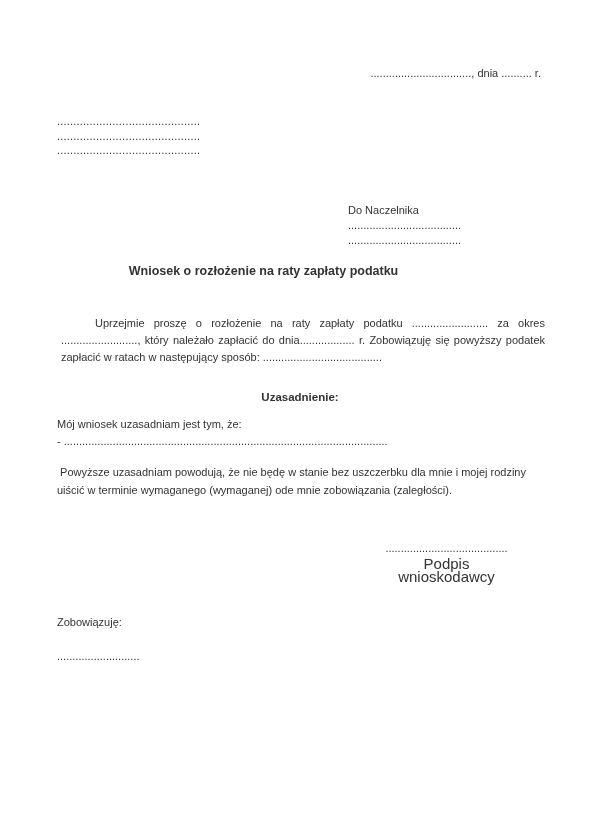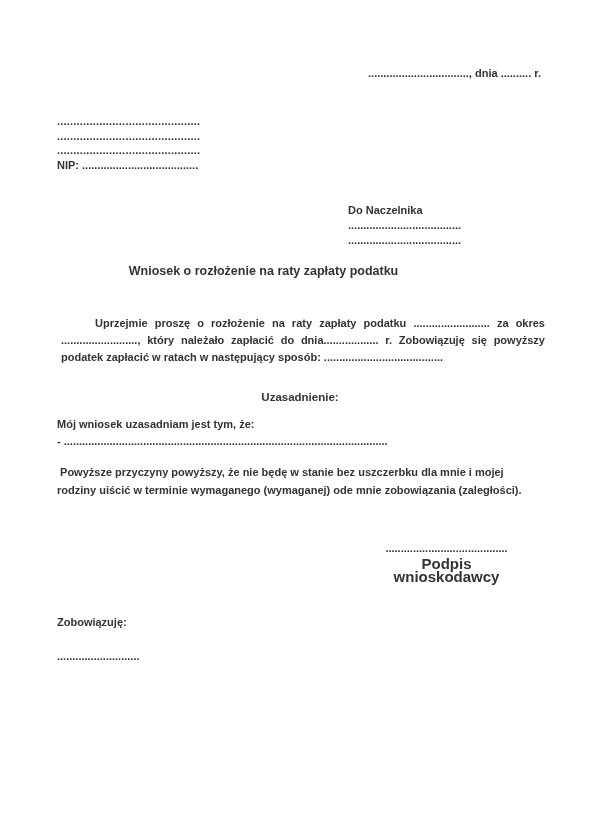--- a/index.html
+++ b/index.html
@@ -11,21 +11,21 @@
   .page {
     position: relative;
     width: 600px;
     height: 825px;
     background: #ffffff;
     font-family: "Liberation Sans", sans-serif;
     color: #333333;
     font-size: 11px;
     overflow: hidden;
   }
-  .abs { position: absolute; font-weight: bold; }
+  .abs { position: absolute; }
 
   .date-line {
     top: 67px;
     left: 300px;
     width: 241px;
     text-align: right;
     white-space: nowrap;
   }
 
   .sender-block {
@@ -108,41 +108,40 @@
 <body>
 
 <div class="page">
 
   <div class="abs date-line">................................., dnia .......... r.</div>
 
   <div class="abs sender-block">
     <div class="dotline">............................................</div>
     <div class="dotline">............................................</div>
     <div class="dotline">............................................</div>
-    <div>NIP: ......................................</div>
   </div>
 
   <div class="abs addressee-block">
     <div>Do Naczelnika</div>
     <div>.....................................</div>
     <div>.....................................</div>
   </div>
 
   <h1 class="abs doc-title" style="margin:0;">Wniosek o rozłożenie na raty zapłaty podatku</h1>
 
   <p class="abs request-par" style="margin:4px;">Uprzejmie proszę o rozłożenie na raty zapłaty podatku ......................... za okres ........................., który należało zapłacić do dnia.................. r. Zobowiązuję się powyższy podatek zapłacić w ratach w następujący sposób: .......................................</p>
 
   <div class="abs justification-block">
     <div>Mój wniosek uzasadniam jest tym, że:</div>
     <div>- ..........................................................................................................</div>
   </div>
 
   <div class="abs section-heading">Uzasadnienie:</div>
 
-  <p class="abs closing-par" style="margin:0;"> Powyższe przyczyny powyższy, że nie będę w stanie bez uszczerbku dla mnie i mojej rodziny uiścić w terminie wymaganego (wymaganej) ode mnie zobowiązania (zaległości).</p>
+  <p class="abs closing-par" style="margin:0;"> Powyższe uzasadniam powodują, że nie będę w stanie bez uszczerbku dla mnie i mojej rodziny uiścić w terminie wymaganego (wymaganej) ode mnie zobowiązania (zaległości).</p>
 
   <div class="abs signature-block">
     <div>........................................</div>
     <div class="caption">Podpis wnioskodawcy</div>
   </div>
 
   <div class="abs attachments-label">Zobowiązuję:</div>
 
   <div class="abs attachments-line">...........................</div>
 

